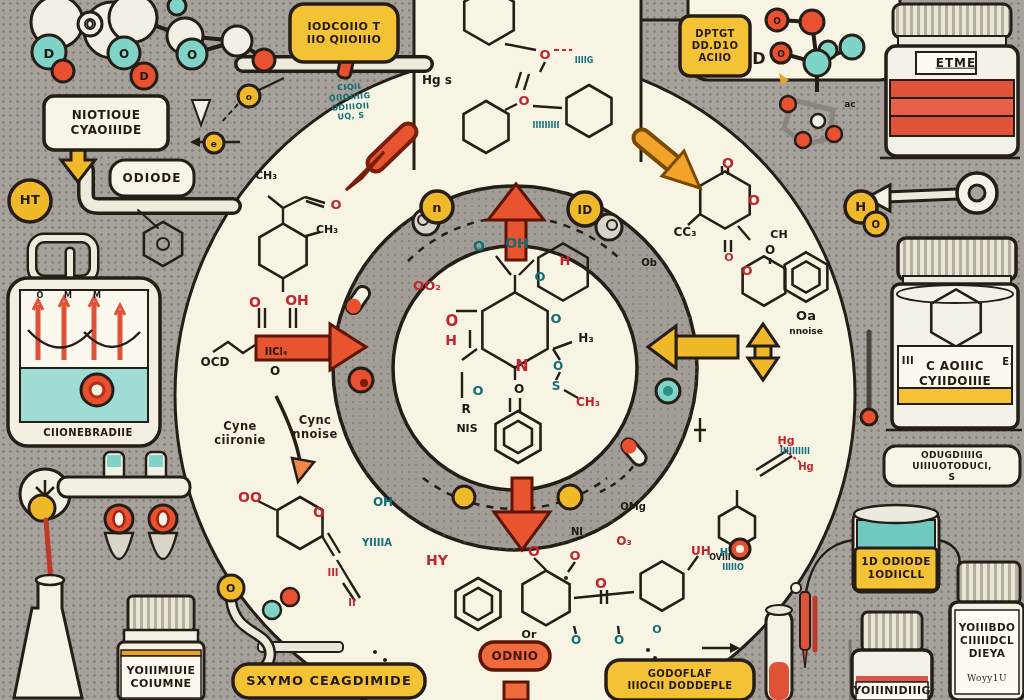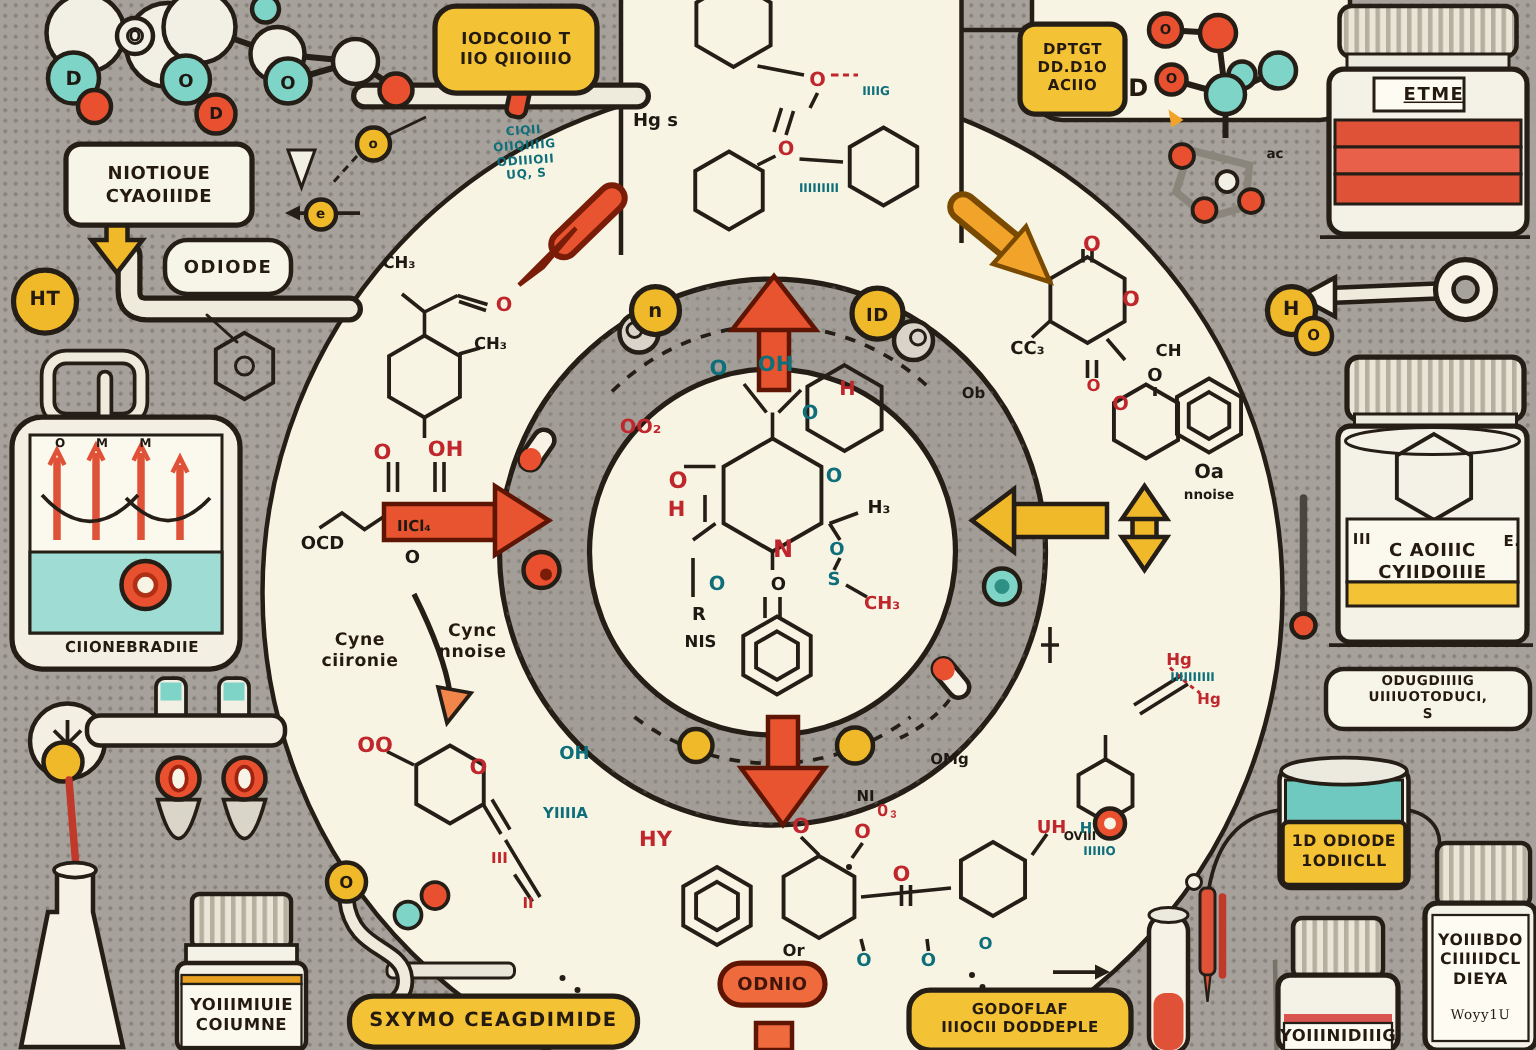--- a/index.html
+++ b/index.html
@@ -465,21 +465,21 @@
       <span class="atom c-dark" style="left: 466px; top: 409px; font-size: 12px;">R</span>
       <span class="atom c-dark" style="left: 467px; top: 428px; font-size: 11px;">NIS</span>
       <span class="atom c-red" style="left: 250px; top: 497px; font-size: 14px;">OO</span>
       <span class="atom c-red" style="left: 319px; top: 512px; font-size: 14px;">O</span>
       <span class="atom c-teal" style="left: 383px; top: 502px; font-size: 12px;">OH</span>
       <span class="atom c-teal" style="left: 377px; top: 543px; font-size: 10px;">YIIIIA</span>
       <span class="atom c-red" style="left: 437px; top: 560px; font-size: 14px;">HY</span>
       <span class="atom c-red" style="left: 333px; top: 573px; font-size: 10px;">III</span>
       <span class="atom c-red" style="left: 352px; top: 603px; font-size: 10px;">II</span>
       <span class="atom c-dark" style="left: 577px; top: 532px; font-size: 10px;">NI</span>
-      <span class="atom c-red" style="left: 592px; top: 541px; font-size: 12px; font-family: Liberation Mono, monospace;">O₃</span>
+      <span class="atom c-red" style="left: 624px; top: 541px; font-size: 12px;">O₃</span>
       <span class="atom c-red" style="left: 534px; top: 551px; font-size: 14px;">O</span>
       <span class="atom c-red" style="left: 575px; top: 555px; font-size: 13px;">O</span>
       <span class="atom c-red" style="left: 601px; top: 583px; font-size: 14px;">O</span>
       <span class="atom c-dark" style="left: 529px; top: 614px; font-size: 11px; margin-top: 20px;">Or</span>
       <span class="atom c-teal" style="left: 576px; top: 640px; font-size: 12px;">O</span>
       <span class="atom c-teal" style="left: 619px; top: 640px; font-size: 12px;">O</span>
       <span class="atom c-teal" style="left: 657px; top: 629px; font-size: 11px;">O</span>
       <span class="atom c-red" style="left: 701px; top: 551px; font-size: 12px;">UH</span>
       <span class="atom c-dark" style="left: 720px; top: 558px; font-size: 8px;">OVIII</span>
       <span class="atom c-red" style="left: 786px; top: 440px; font-size: 11px;">Hg</span>

